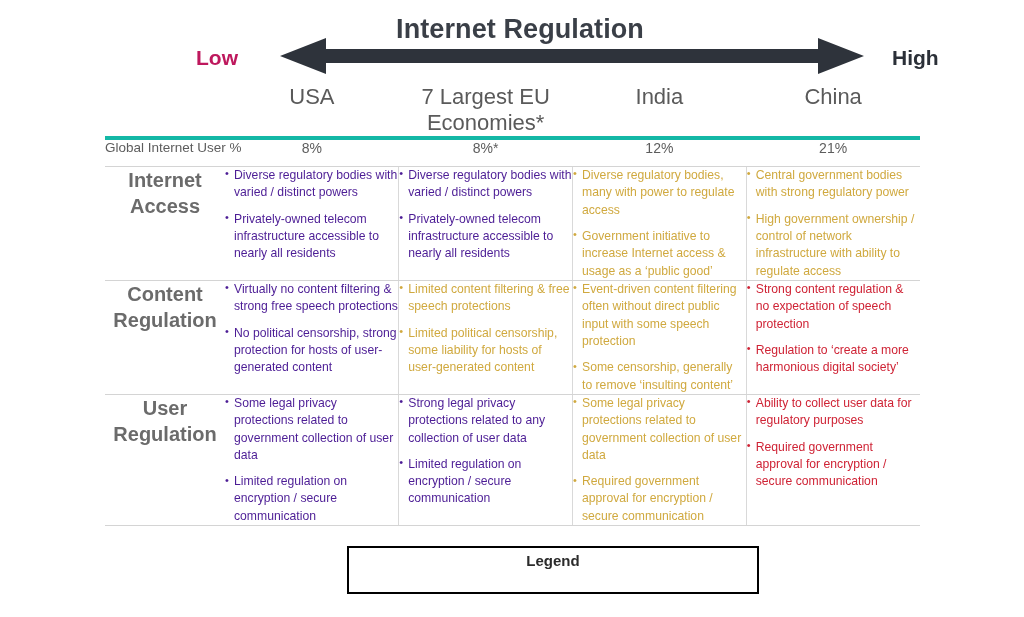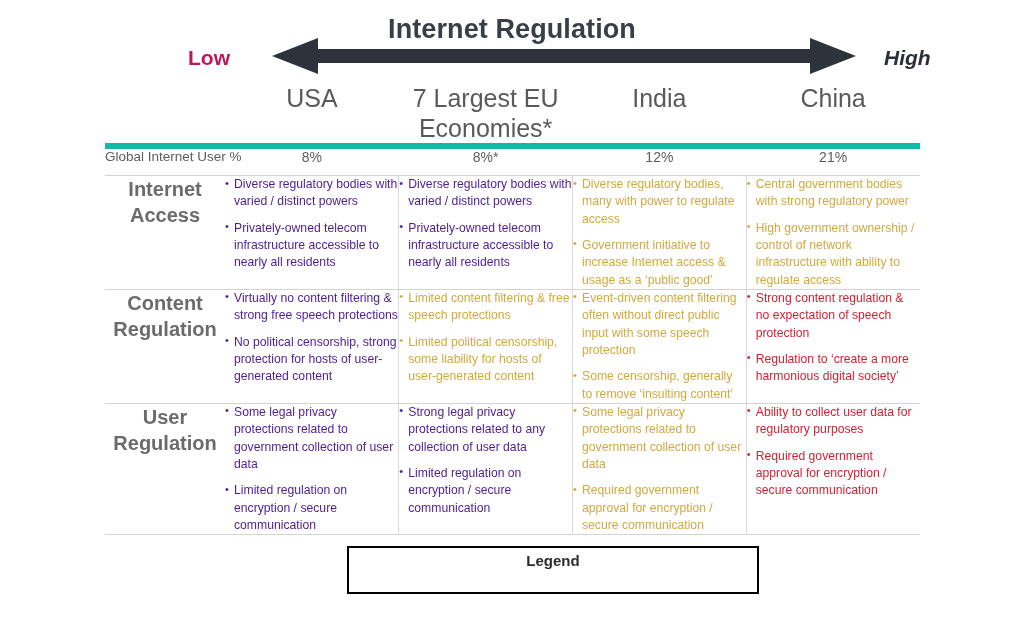--- a/index.html
+++ b/index.html
@@ -12,21 +12,21 @@
     height: 617px;
     font-family: "Liberation Sans", sans-serif;
     color: #595959;
     overflow: hidden;
     position: relative;
   }
 
   
   .title-band {
     position: absolute;
-    left: 0;
+    left: 8px;
     top: 0;
     width: 895px;
     height: 82px;
   }
   .chart-title {
     position: absolute;
     left: 0;
     top: 14px;
     width: 1024px;
     text-align: center;
@@ -43,21 +43,20 @@
     font-weight: bold;
     color: #be185d;
   }
   .axis-high {
     position: absolute;
     left: 884px;
     top: 46px;
     font-size: 21px;
     font-weight: bold;
     color: #2b3038;
-    font-style: italic;
   }
   .axis-arrow {
     position: absolute;
     left: 272px;
     top: 38px;
     width: 584px;
     height: 36px;
   }
 
   
@@ -76,32 +75,32 @@
   .mtable col.c-col   { width: 173.75px; }
 
   .mtable th, .mtable td {
     padding: 0;
     vertical-align: top;
   }
 
   
   .hdr-cell {
     text-align: center;
-    font-size: 25px;
+    font-size: 22px;
     font-weight: normal;
     color: #5a5a5a;
     padding: 4px 4px 7px 4px;
     vertical-align: bottom;
     line-height: 1.18;
   }
   .hdr-blank { border: none; }
 
   
   .stat-row td {
-    border-top: 6px solid #14b8a6;
+    border-top: 4px solid #14b8a6;
     border-bottom: 1px solid #d4d4d4;
     height: 26px;
   }
   .stat-label {
     font-size: 13.5px;
     color: #5d5d5d;
     padding-left: 8px;
     vertical-align: middle;
     white-space: nowrap;
   }

